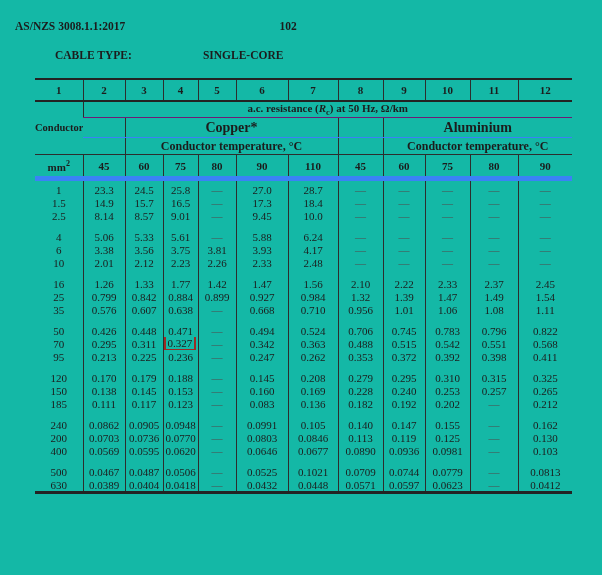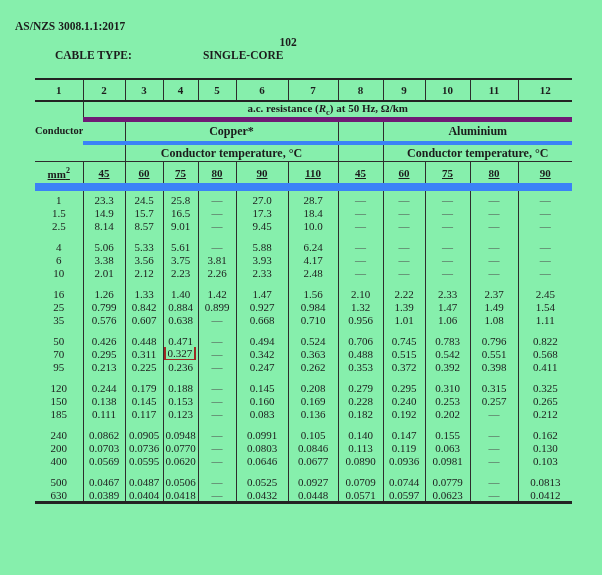--- a/index.html
+++ b/index.html
@@ -1,29 +1,29 @@
 <!DOCTYPE html>
 <html><head>
 <meta charset="utf-8">
 <style>
   html,body { margin:0; padding:0; }
   body { background:#dededc; }
   .page {
     position:relative;
     width:602px; height:575px;
-    background:#86efac;
+    background:#14b8a6;
     font-family:"Liberation Serif", serif;
     color:#1c1c1c;
     box-sizing:border-box;
     padding:20px 15px 0 15px;
     overflow:hidden;
   }
   .page-head { position:relative; height:15px; font-weight:bold; font-size:11.5px; }
   .doc-ref { position:absolute; left:0; top:0; }
-  .page-num { position:absolute; left:0; right:26px; top:16px; text-align:center; }
+  .page-num { position:absolute; left:0; right:26px; top:0; text-align:center; }
 
   .caption { text-align:center; margin-top:41px; font-weight:bold; }
   .t-label { font-size:13px; letter-spacing:0.5px; }
   .t-label .tnum { margin-left:15px; }
   .t-title { margin-top:7px; font-size:13px; }
   .t-title i { font-family:"Liberation Serif", serif; }
   .t-title sub, .unit-cell sub { font-size:8.5px; }
   .cable-row { margin-top:14px; font-weight:bold; font-size:11.5px; height:14px; }
   .cable-label { display:inline-block; margin-left:40px; width:145px; }
 
@@ -39,24 +39,24 @@
     padding:0; margin:0;
     text-align:center; vertical-align:middle;
     overflow:hidden; white-space:nowrap;
     border-left:1px solid #2d2d2d;
   }
   table.rt th:first-child, table.rt td:first-child { border-left:none; }
   table.rt th { font-weight:bold; }
 
   tr.r-nums th { height:20px; font-size:11px; border-bottom:2px solid #232323; }
   th.conductor { font-size:10.5px; line-height:1.18; white-space:normal; border-bottom:1px solid #2d2d2d; }
-  tr.r-unit th.unit-cell { height:15px; font-size:11px; border-bottom:5px solid #701a75; }
-  tr.r-metal th { height:19px; font-size:12px; border-bottom:4px solid #3b82f6;margin-top:48px; }
+  tr.r-unit th.unit-cell { height:15px; font-size:11px; border-bottom:1px solid #701a75; }
+  tr.r-metal th { height:19px; font-size:14px; border-bottom:1px solid #3b82f6;margin-top:48px; }
   tr.r-temp th { height:16px; font-size:12px; border-bottom:1px solid #2d2d2d; }
-  tr.r-degrees th { height:21px; font-size:11px; border-bottom:8px solid #3b82f6;text-decoration:underline; }
+  tr.r-degrees th { height:21px; font-size:11px; border-bottom:5px solid #3b82f6; }
   th.mm sup { font-size:8px; }
 
   tbody.rt-body td { height:13px; font-size:11px; }
   tbody.rt-body tr.first-of-group td { padding-top:2px; }
   tbody.rt-body tr.gap td { height:6px; }
   td.dash { color:#4e4e4e; }
   .hl {
     display:inline-block;
     border:2px solid #9d2b24;
     padding:0 2px;
@@ -251,21 +251,21 @@
           <td></td>
           <td></td>
           <td></td>
           <td></td>
           <td></td>
         </tr>
         <tr class="first-of-group">
           <td>16</td>
           <td>1.26</td>
           <td>1.33</td>
-          <td>1.40</td>
+          <td>1.77</td>
           <td>1.42</td>
           <td>1.47</td>
           <td>1.56</td>
           <td>2.10</td>
           <td>2.22</td>
           <td>2.33</td>
           <td>2.37</td>
           <td>2.45</td>
         </tr>
         <tr>
@@ -361,21 +361,21 @@
           <td></td>
           <td></td>
           <td></td>
           <td></td>
           <td></td>
           <td></td>
           <td></td>
         </tr>
         <tr class="first-of-group">
           <td>120</td>
-          <td>0.244</td>
+          <td>0.170</td>
           <td>0.179</td>
           <td>0.188</td>
           <td class="dash">—</td>
           <td>0.145</td>
           <td>0.208</td>
           <td>0.279</td>
           <td>0.295</td>
           <td>0.310</td>
           <td>0.315</td>
           <td>0.325</td>
@@ -439,21 +439,21 @@
         <tr>
           <td>200</td>
           <td>0.0703</td>
           <td>0.0736</td>
           <td>0.0770</td>
           <td class="dash">—</td>
           <td>0.0803</td>
           <td>0.0846</td>
           <td>0.113</td>
           <td>0.119</td>
-          <td>0.063</td>
+          <td>0.125</td>
           <td class="dash">—</td>
           <td>0.130</td>
         </tr>
         <tr>
           <td>400</td>
           <td>0.0569</td>
           <td>0.0595</td>
           <td>0.0620</td>
           <td class="dash">—</td>
           <td>0.0646</td>
@@ -478,21 +478,21 @@
           <td></td>
           <td></td>
         </tr>
         <tr class="first-of-group">
           <td>500</td>
           <td>0.0467</td>
           <td>0.0487</td>
           <td>0.0506</td>
           <td class="dash">—</td>
           <td>0.0525</td>
-          <td>0.0927</td>
+          <td>0.1021</td>
           <td>0.0709</td>
           <td>0.0744</td>
           <td>0.0779</td>
           <td class="dash">—</td>
           <td>0.0813</td>
         </tr>
         <tr>
           <td>630</td>
           <td>0.0389</td>
           <td>0.0404</td>

